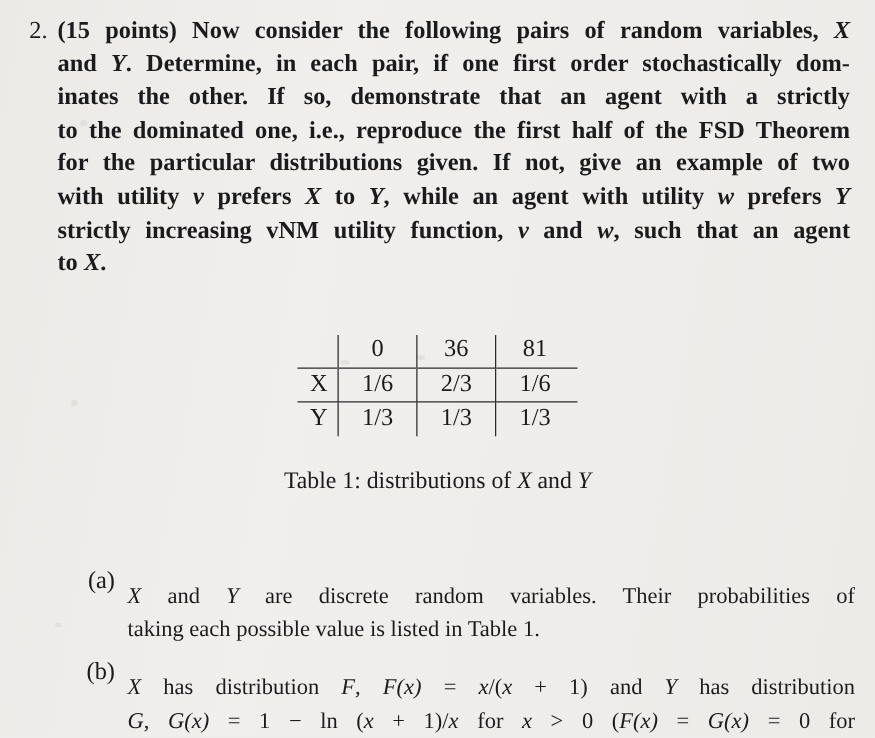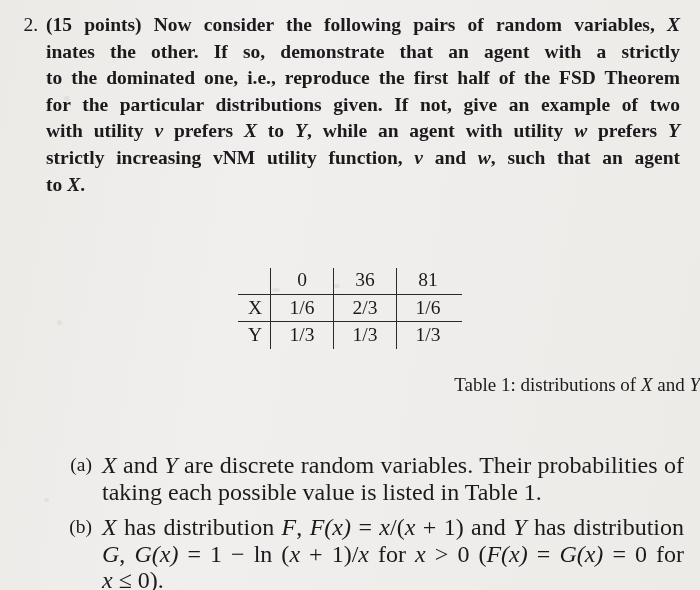--- a/index.html
+++ b/index.html
@@ -114,21 +114,21 @@
     border-bottom: 1.3px solid #2a2a2c;
   }
   
   table.dist tr.rx td.rowlab { border-right: 1.3px solid #2a2a2c; }
 
   .caption {
     position: absolute;
     left: 0;
     top: 374px;
     width: 700px;
-    text-align: right;
+    text-align: center;
     font-size: 19px;
   }
 
   
   .parts {
     position: absolute;
     left: 0;
     top: 452px;
     width: 700px;
   }
@@ -140,24 +140,25 @@
   .part-lab {
     width: 92px;
     text-align: right;
     padding-right: 10px;
     font-size: 19.5px;
     line-height: 26.6px;
     flex: none;
   }
   .part-body {
     width: 598px;
-    font-size: 24px;
+    font-size: 18px;
     line-height: 26.6px;
     padding-right: 16px;
     box-sizing: border-box;
+    margin-top: 11px;
   }
   .part-body .ln {
     display: block;
     white-space: nowrap;
   }
   .part-body .ln.j {
     text-align: justify;
     text-align-last: justify;
     white-space: normal;
   }
@@ -180,20 +181,21 @@
   <div class="speck" style="left:57px;  top:320px; width:5px;  height:5px;"></div>
   <div class="speck" style="left:44px;  top:498px; width:5px;  height:4px;"></div>
   <div class="speck" style="left:333px; top:284px; width:7px;  height:4px;"></div>
   <div class="speck" style="left:272px; top:288px; width:8px;  height:4px;"></div>
 
   <div class="problem">
     <div class="prob-row">
       <div class="prob-num">2.</div>
       <div class="prob-body">
         <span class="ln j">(15 points) Now consider the following pairs of random variables, <i class="m">X</i></span>
+        <span class="ln j">and <i class="m">Y</i>. Determine, in each pair, if one first order stochastically dom-</span>
         <span class="ln j">inates the other.  If so, demonstrate that an agent with a strictly</span>
         <span class="ln j">to the dominated one, i.e., reproduce the first half of the FSD Theorem</span>
         <span class="ln j">for the particular distributions given.  If not, give an example of two</span>
         <span class="ln j">with utility <i class="m">v</i> prefers <i class="m">X</i> to <i class="m">Y</i>, while an agent with utility <i class="m">w</i> prefers <i class="m">Y</i></span>
         <span class="ln j">strictly increasing vNM utility function, <i class="m">v</i> and <i class="m">w</i>, such that an agent</span>
         <span class="ln">to <i class="m">X</i>.</span>
       </div>
     </div>
   </div>
 

